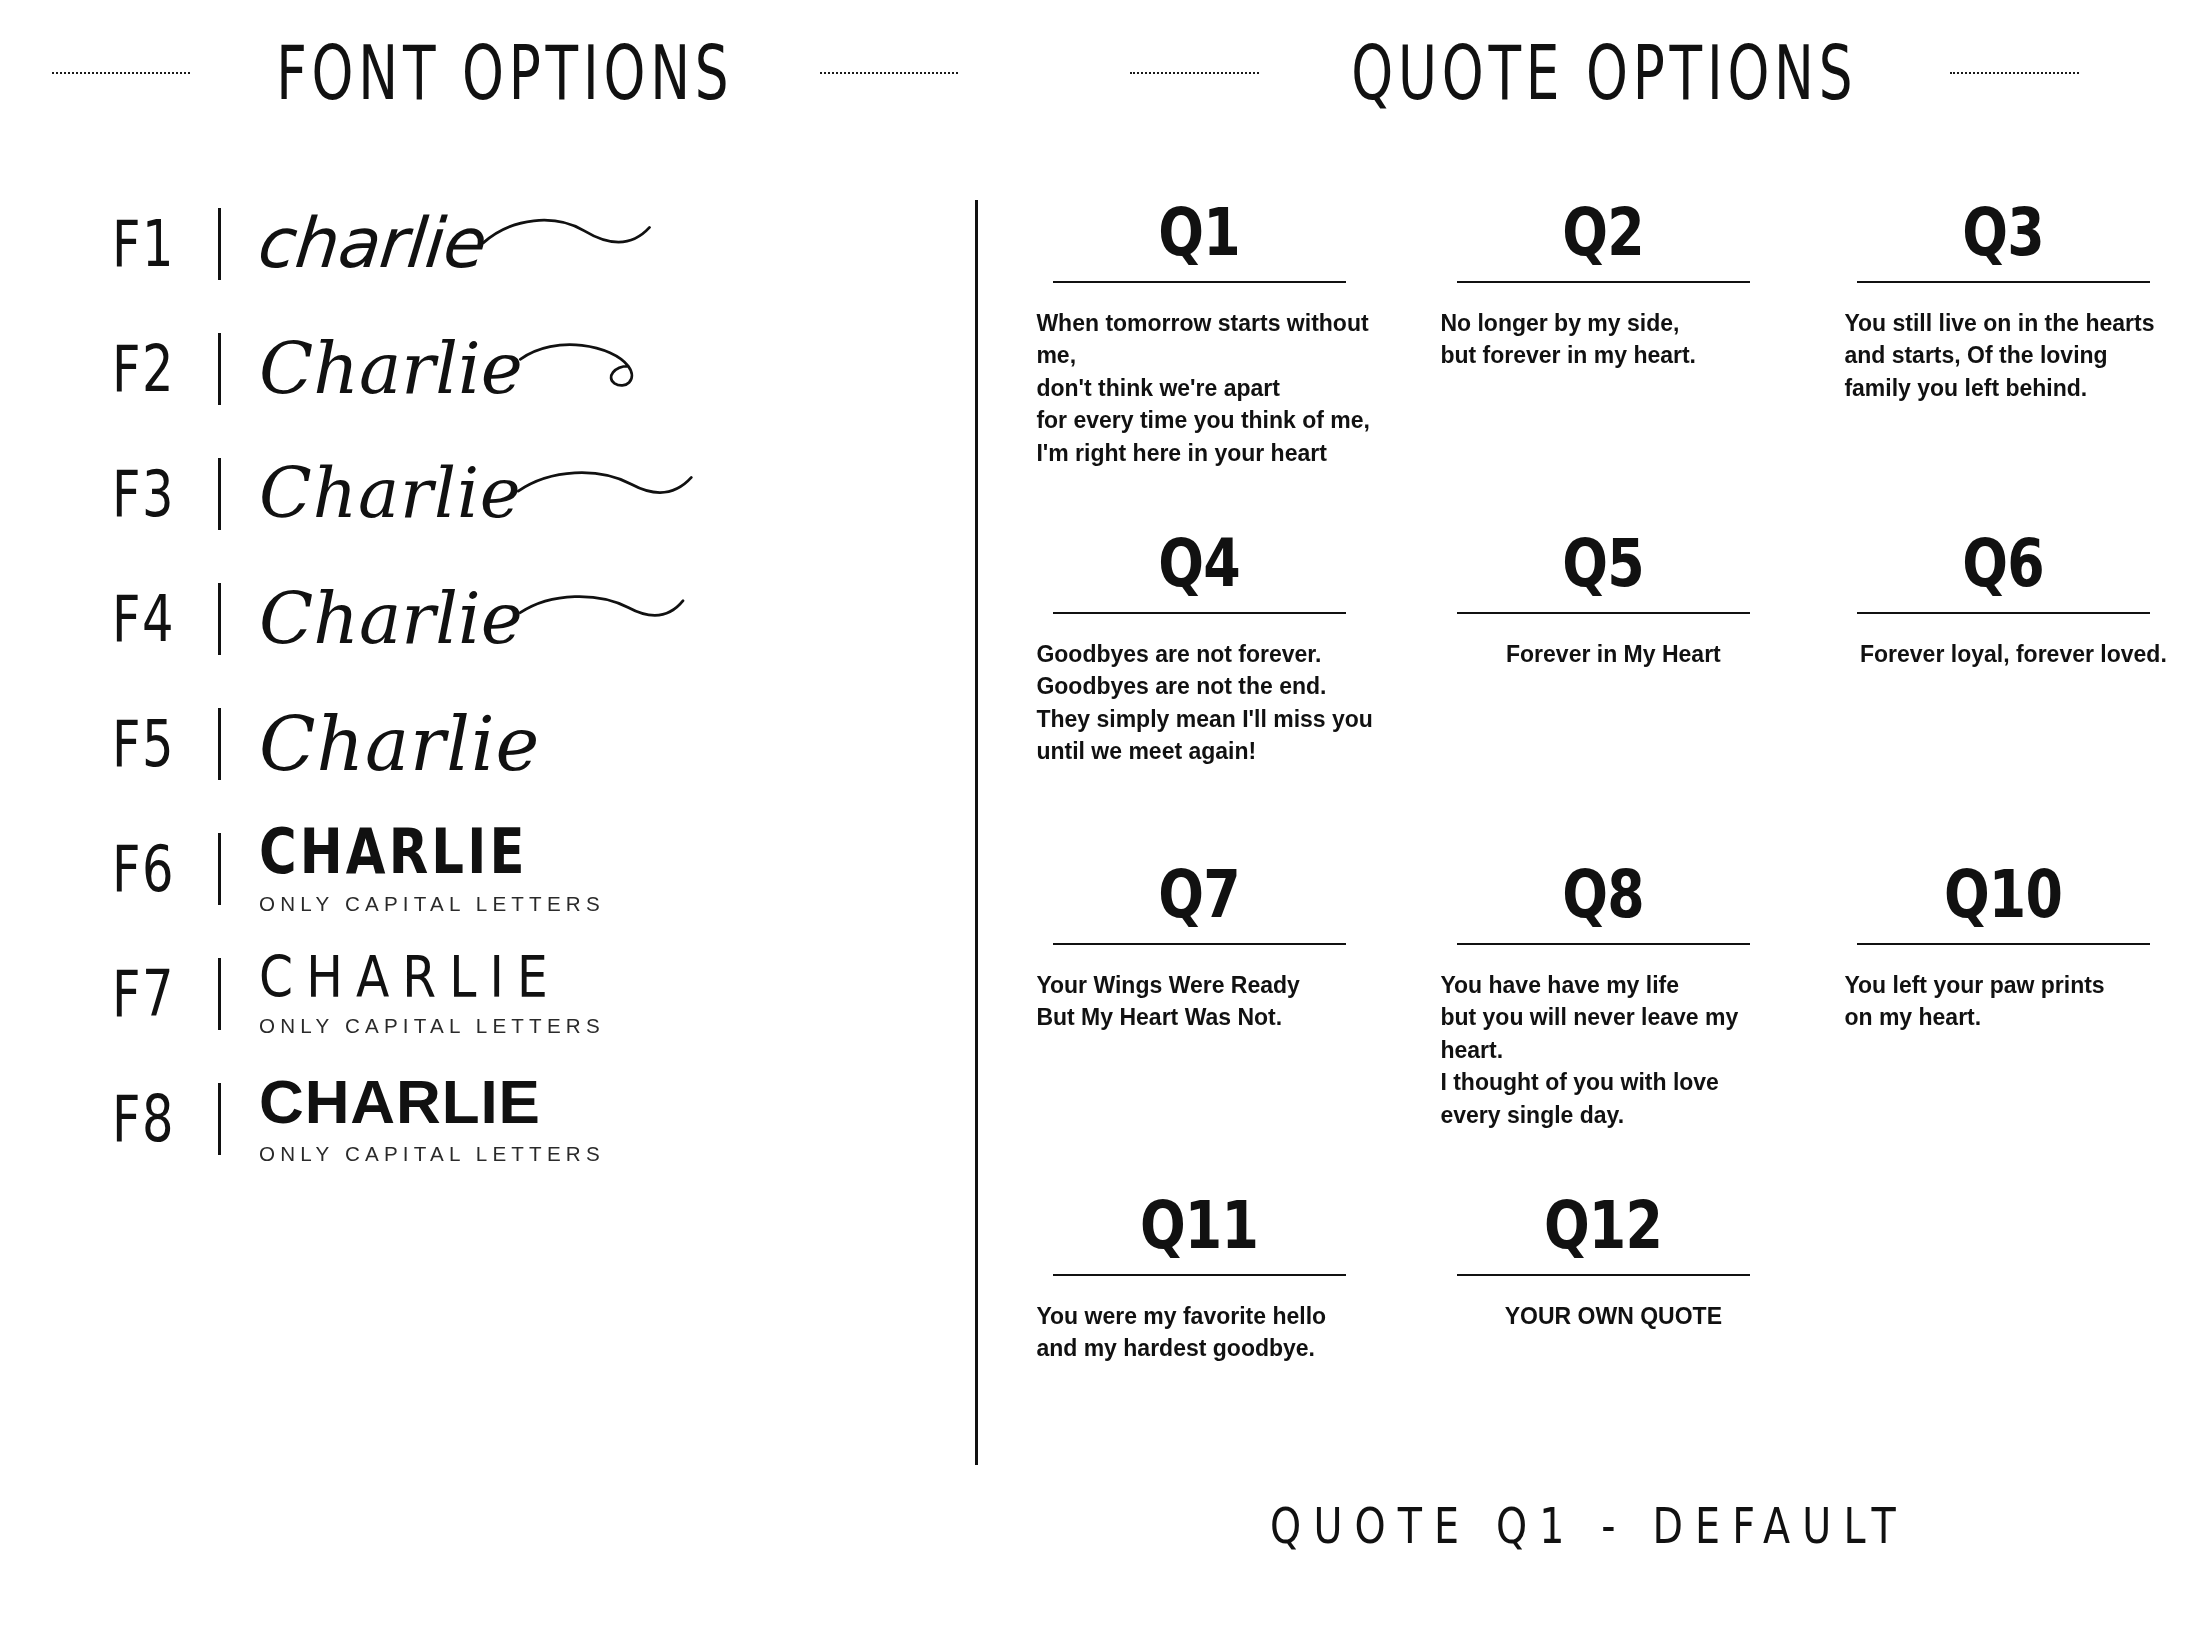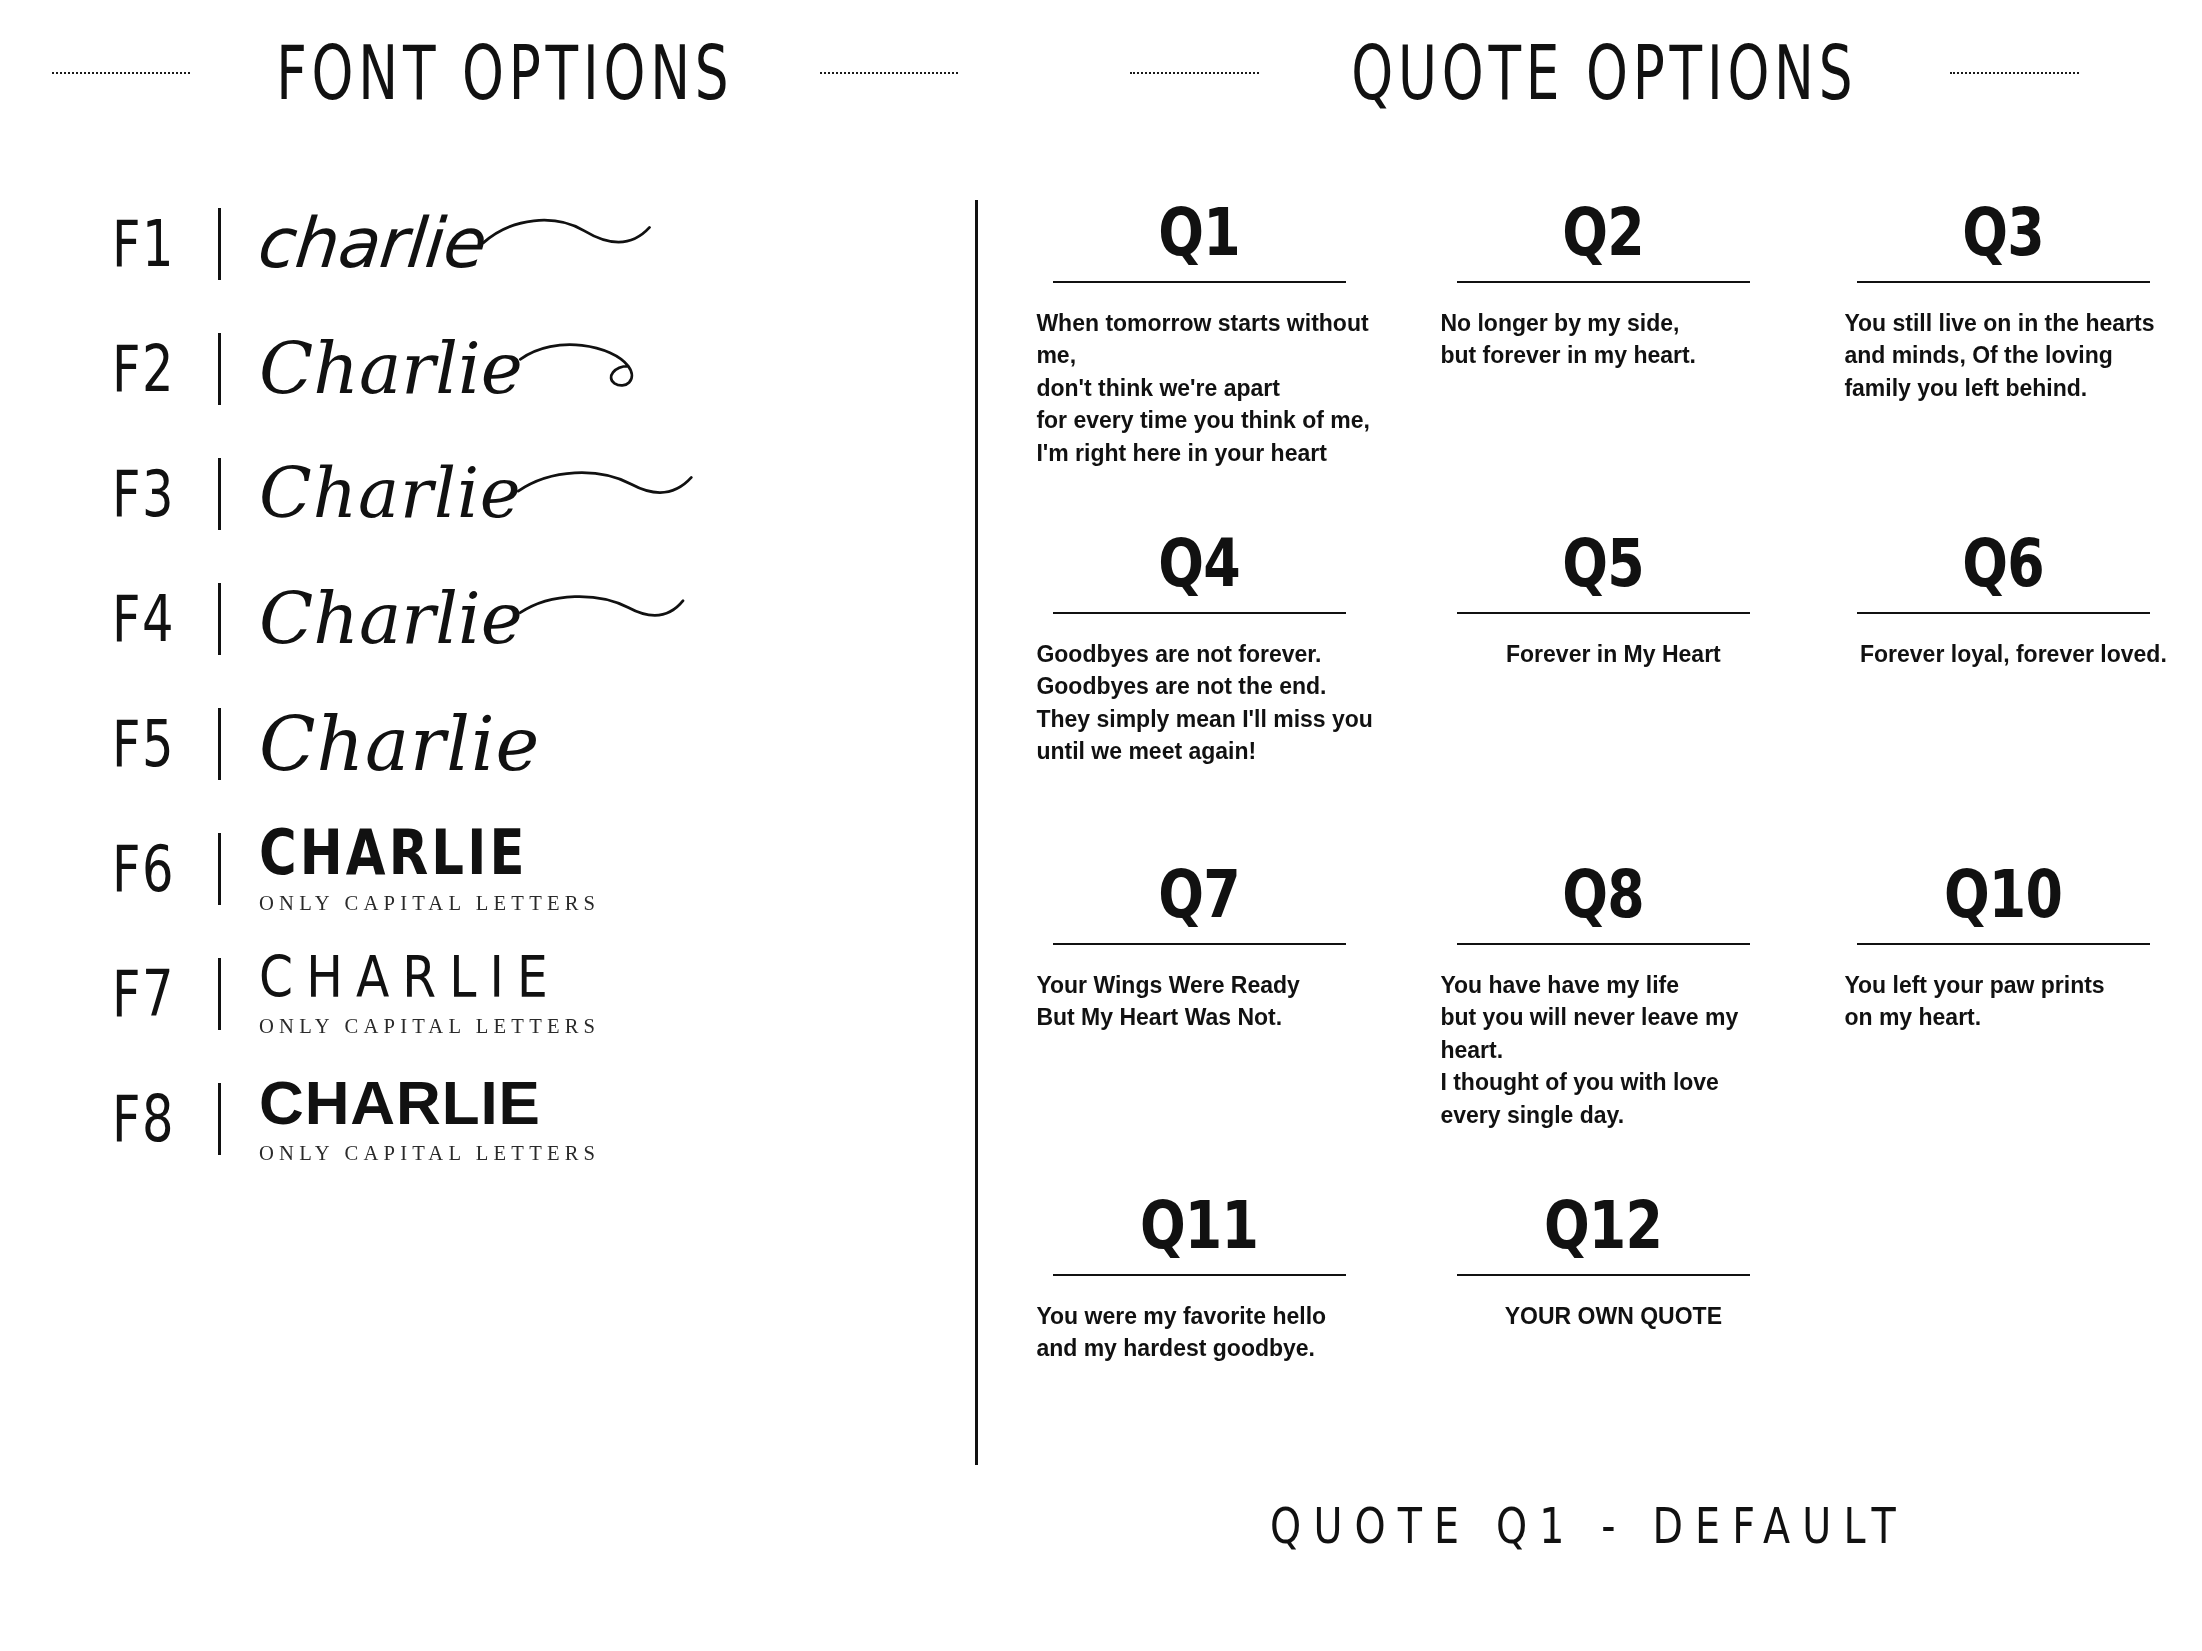--- a/index.html
+++ b/index.html
@@ -158,21 +158,21 @@
     transform: scaleX(0.95);
     transform-origin: left center;
   }
   .caps-heavy {
     font-family: "Liberation Sans", sans-serif;
     font-weight: 700;
     font-size: 62px;
     letter-spacing: 0.9px;
   }
   .caps-note {
-    font-family: Liberation Serif, serif;
+    font-family: Liberation Sans, sans-serif;
     font-size: 20.6px;
     letter-spacing: 5.2px;
     color: #2a2a2a;
     margin-top: 8.6px;
     text-align: center;
   }
 
   
   .vdivider {
     position: absolute;
@@ -383,21 +383,21 @@
           <div class="q-text left">
             <div>No longer by my side,</div>
             <div>but forever in my heart.</div>
           </div>
         </div>
         <div class="quote-cell">
           <div class="q-label">Q3</div>
           <div class="q-rule"></div>
           <div class="q-text left">
             <div>You still live on in the hearts</div>
-            <div>and minds, Of the loving</div>
+            <div>and starts, Of the loving</div>
             <div>family you left behind.</div>
           </div>
         </div>
         <div class="quote-cell">
           <div class="q-label">Q4</div>
           <div class="q-rule"></div>
           <div class="q-text left">
             <div>Goodbyes are not forever.</div>
             <div>Goodbyes are not the end.</div>
             <div>They simply mean I'll miss you</div>

